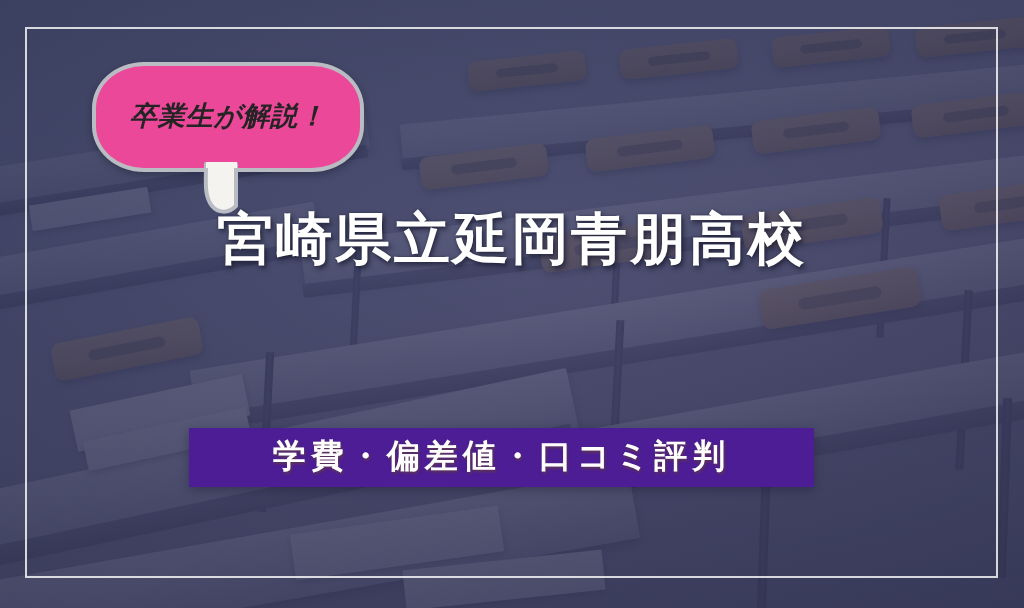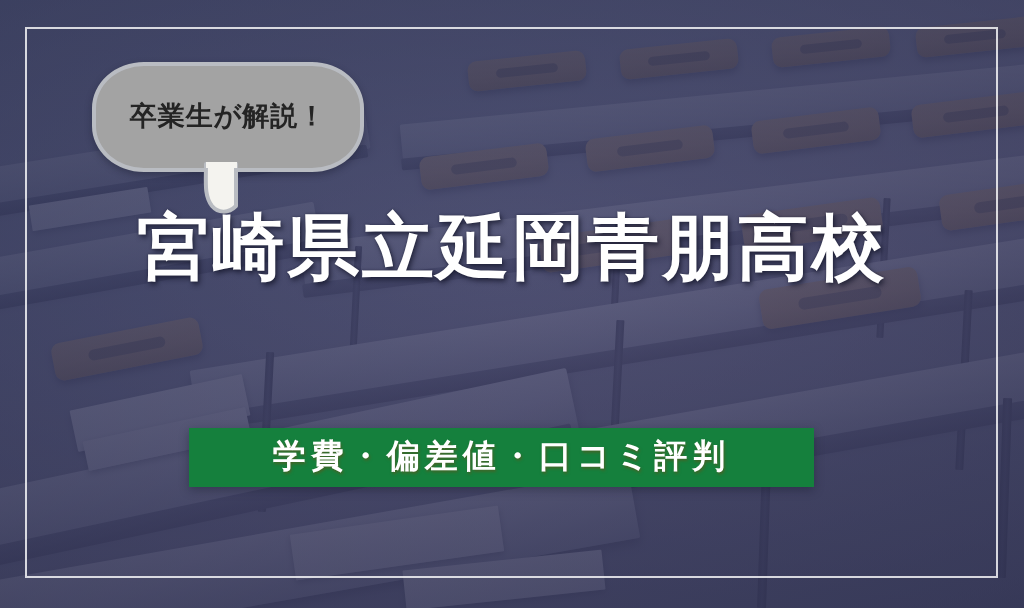--- a/index.html
+++ b/index.html
@@ -93,25 +93,25 @@
   }
 
   
   #bubble-wrap {
     position:absolute;
     left:92px; top:62px;
     width:272px; height:110px;
   }
   #bubble {
     position:absolute; inset:0;
-    background:#a3a3a3;
+    background:#ec4899;
     border:4px solid #b9bcc2;
     border-radius:52px / 46px;
     box-shadow:0 3px 7px rgba(18,20,38,.35);
-    display:flex; align-items:center; justify-content:center;
+    display:flex; align-items:center; justify-content:center;font-style:italic;
   }
   #bubble-text {
     font-family:"DejaVu Sans", sans-serif;
     font-weight:700;
     font-size:27px;
     letter-spacing:1px;
     color:#242424;
     white-space:nowrap;
     transform:translateY(-1px);
   }
@@ -129,36 +129,36 @@
     text-align:center;
     font-family:"DejaVu Serif", serif;
     font-weight:700;
     color:#ffffff;
     text-shadow:
       2px 3px 5px rgba(20,22,42,.70),
       0 0 2px rgba(20,22,42,.55);
   }
   .hl-line {
     display:block;
-    font-size:72px;
+    font-size:56px;
     line-height:1.08;
     letter-spacing:3px;
     white-space:nowrap;
   }
   .hl-line.line2 {
     margin-top:14px;
     letter-spacing:6px;
   }
 
   
   #tag {
     position:absolute;
     left:189px; top:428px;
     width:625px; height:59px;
-    background:#15803d;
+    background:#4c1d95;
     display:flex; align-items:center; justify-content:center;
     box-shadow:0 3px 9px rgba(18,20,38,.35);
   }
   #tag-text {
     font-family:"DejaVu Serif", serif;
     font-weight:700;
     font-size:33px;
     letter-spacing:5px;
     color:#ffffff;
     white-space:nowrap;

